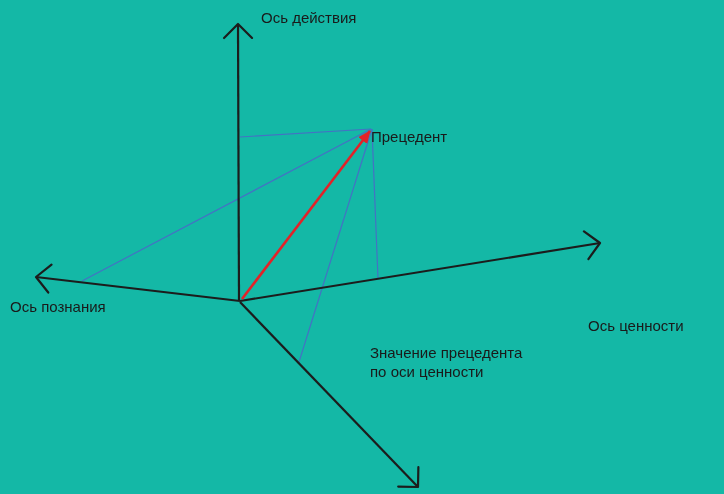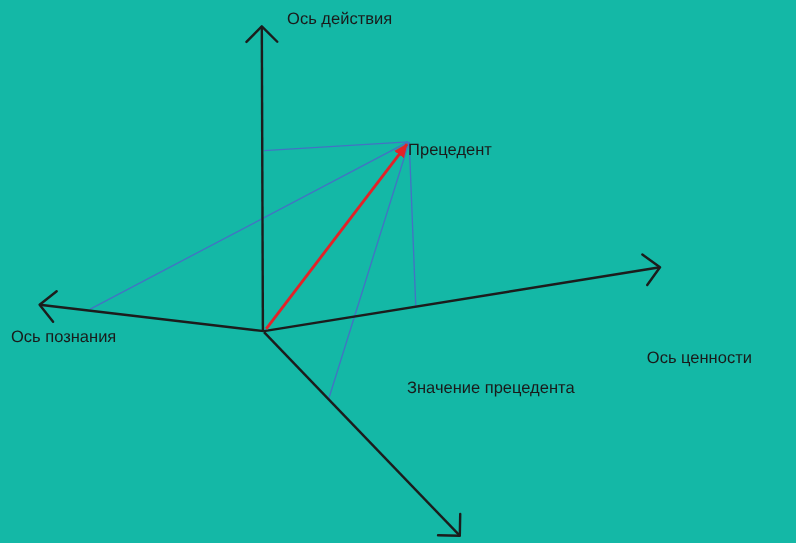--- a/index.html
+++ b/index.html
@@ -62,16 +62,17 @@
   <div class="lbl" style="left:261px; top:8px;">Ось действия</div>
 
   <div class="lbl" style="left:10px; top:297px;">Ось познания</div>
 
   <div class="lbl" style="left:371px; top:127px;">Прецедент</div>
 
   <div class="lbl" style="left:588px; top:272px;margin-top:44px;">Ось ценности</div>
 
   <div class="lbl" style="left:370px; top:296px;margin-top:47px;">
     <span style="display:block;">Значение прецедента</span>
+    <span style="display:block;">по оси ценности</span>
   </div>
 
 
 </div>
 
 </body></html>

